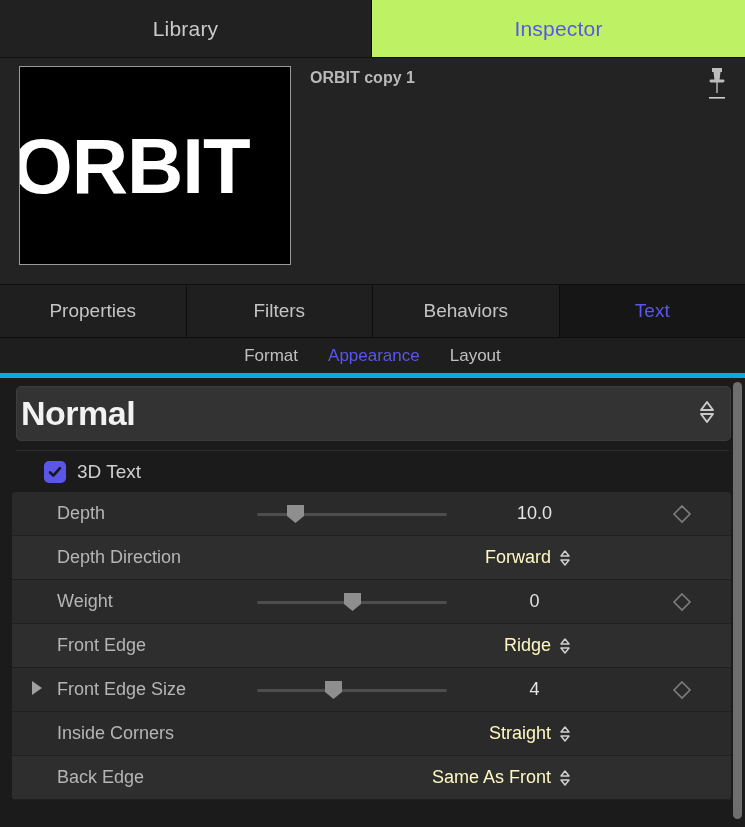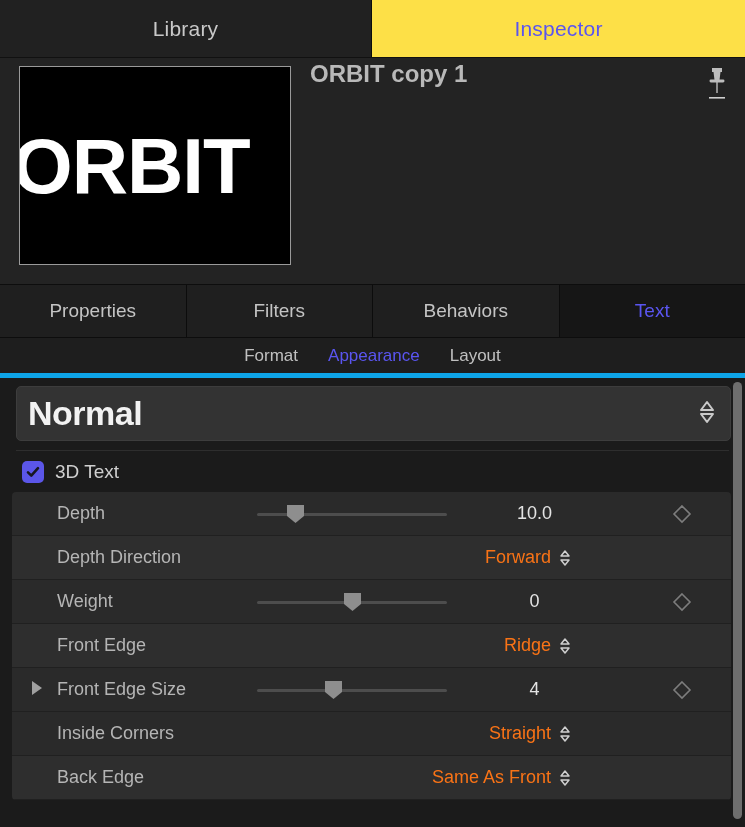--- a/index.html
+++ b/index.html
@@ -25,21 +25,21 @@
     font-size: 21px;
     color: #c9c9c9;
     letter-spacing: .2px;
   }
   .toptab.library {
     background: #212121;
     border-right: 1px solid #0c0c0c;
     max-width: 372px;
   }
   .toptab.inspector {
-    background: #fde047;
+    background: #bef264;
     color: #5a55f0;
   }
 
   
   .header {
     position: relative;
     height: 227px;
     background: #232323;
     border-top: 1px solid #111;
   }
@@ -58,22 +58,22 @@
     transform: translateY(-50%);
     font-size: 78px;
     font-weight: bold;
     color: #ffffff;
     letter-spacing: -1px;
     white-space: nowrap;
     line-height: 1;
   }
   .obj-title {
     position: absolute;
-    left: 310px; top: 2px;
-    font-size: 24px;
+    left: 310px; top: 11px;
+    font-size: 16px;
     font-weight: bold;
     color: #b9b9b9;
   }
   .pin {
     position: absolute;
     right: 14px; top: 8px;
     width: 28px; height: 38px;
   }
 
   
@@ -131,40 +131,41 @@
     background: #333333;
     border: 1px solid #3d3d3d;
     border-radius: 5px;
     display: flex;
     align-items: center;
   }
   .style-select .label {
     font-size: 34px;
     font-weight: bold;
     color: #f2f2f2;
-    padding-left: 11px;
+    padding-left: 4px;
     letter-spacing: -.5px;
   }
   .style-select .steppers {
     position: absolute;
     right: 14px; top: 50%;
     transform: translateY(-50%);
   }
 
   .divider {
     margin: 9px 16px 0 16px;
     border-top: 1px solid #2e2e2e;
   }
 
   .checkrow {
     display: flex;
     align-items: center;
     height: 41px;
     padding-left: 22px;
     gap: 11px;
+    margin-left: 22px;
   }
   .cbox {
     width: 22px; height: 22px;
     border-radius: 5px;
     background: #5b56e8;
     display: flex;
     align-items: center;
     justify-content: center;
   }
   .checkrow .lbl {
@@ -224,21 +225,21 @@
     font-size: 18px;
     color: #e4e4e4;
   }
   .popval {
     position: absolute;
     right: 160px;
     display: flex;
     align-items: center;
     gap: 8px;
     font-size: 18px;
-    color: #f97316;
+    color: #fef9c3;
   }
   .kf {
     position: absolute;
     left: 660px;
     width: 20px; height: 20px;
   }
 
   
   .vscroll {
     position: absolute;

